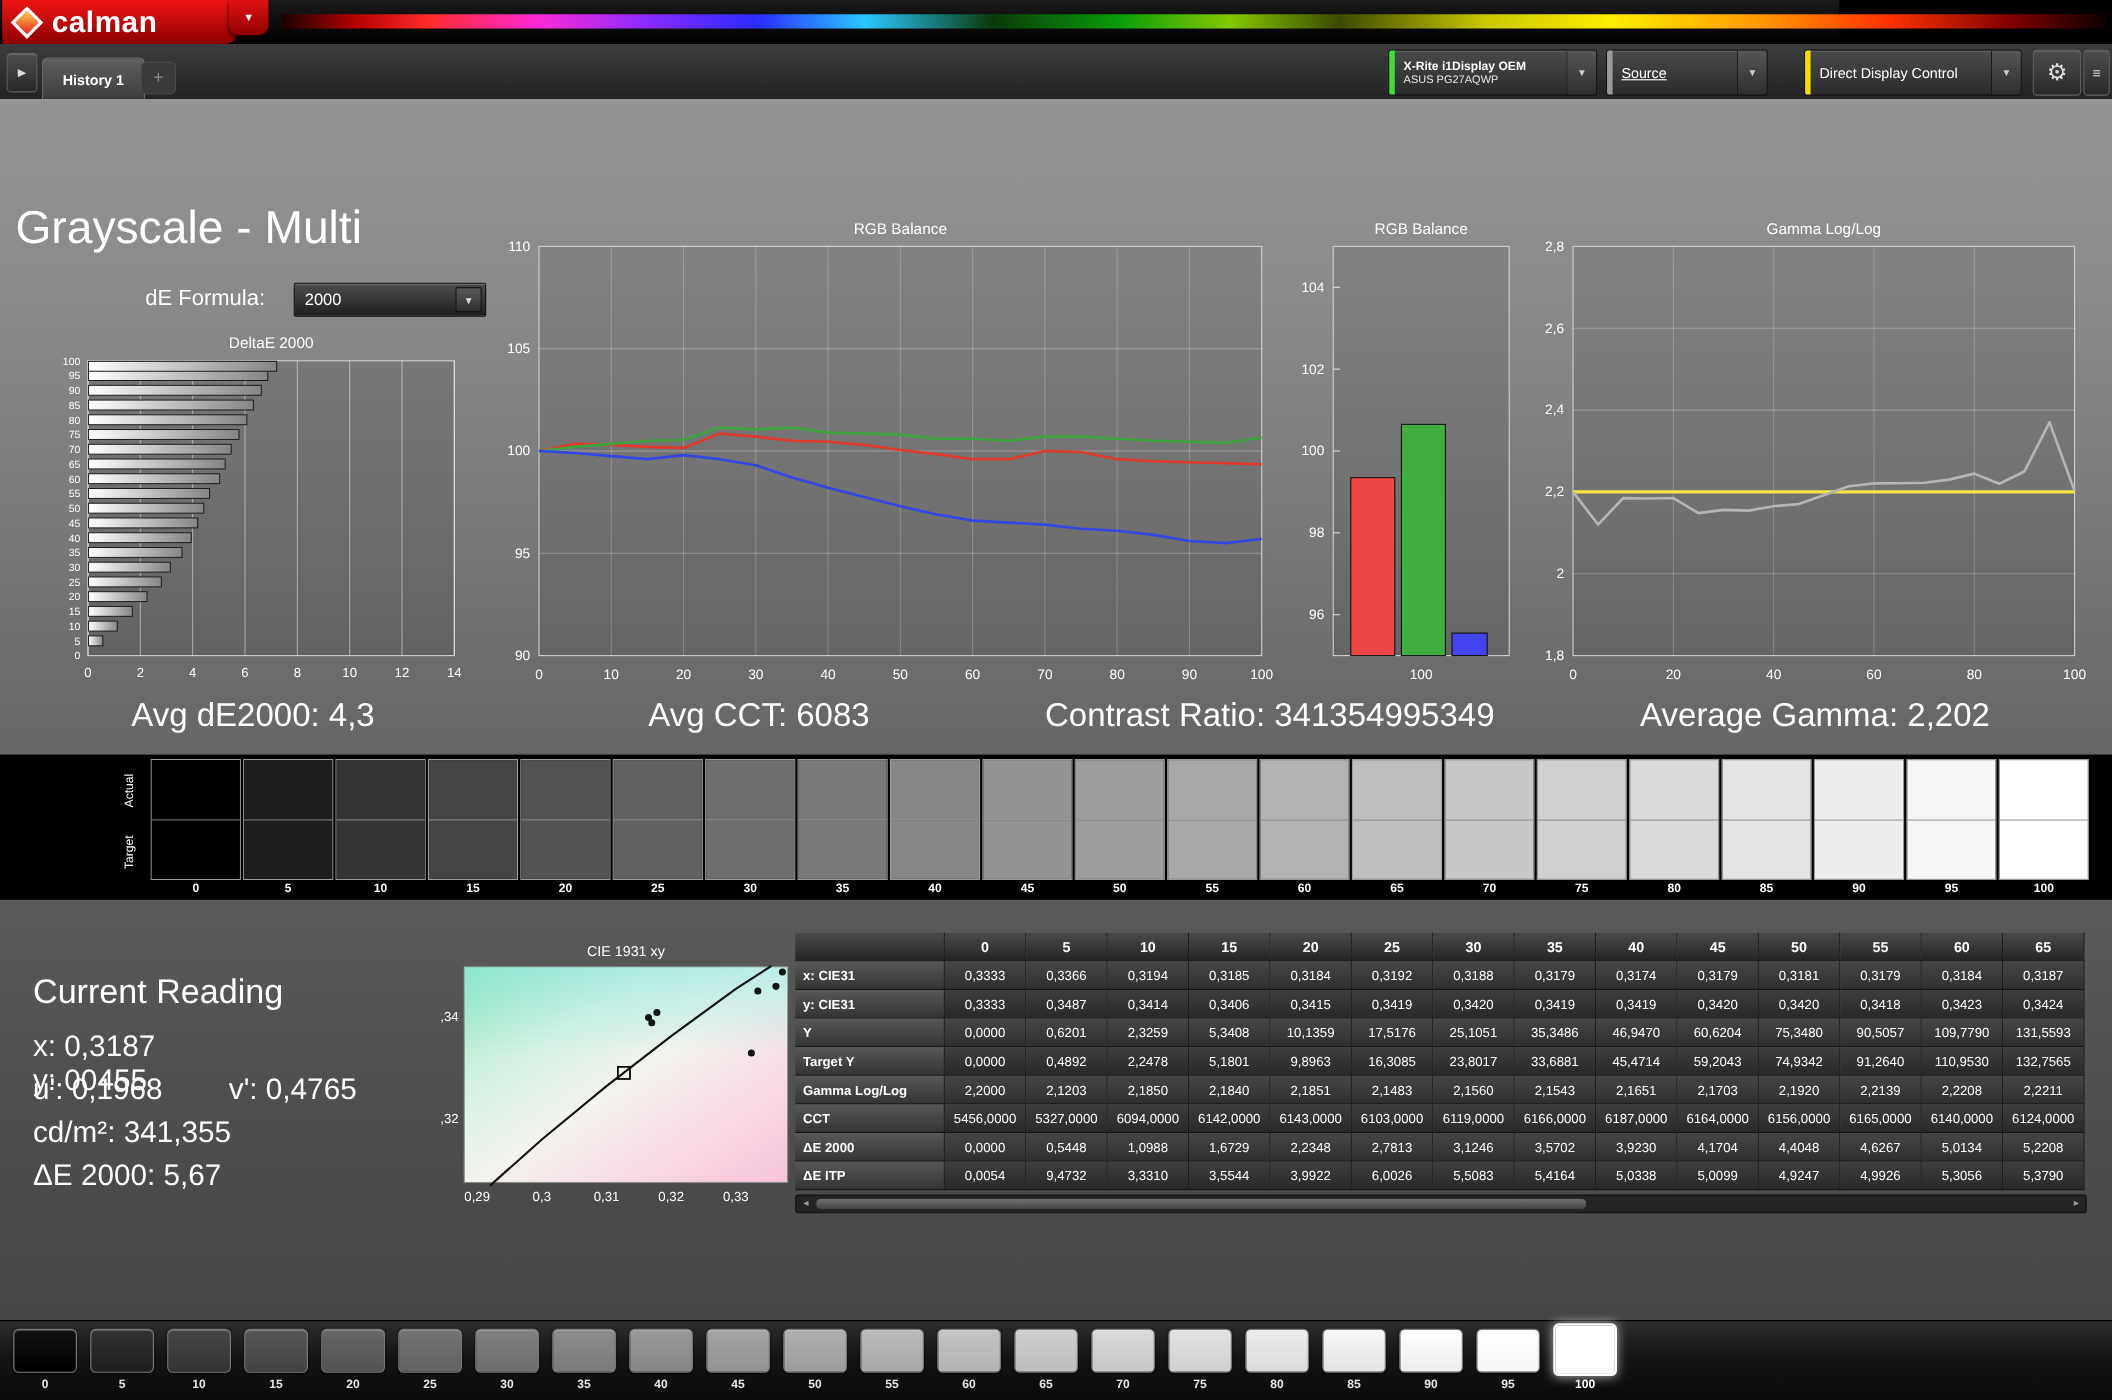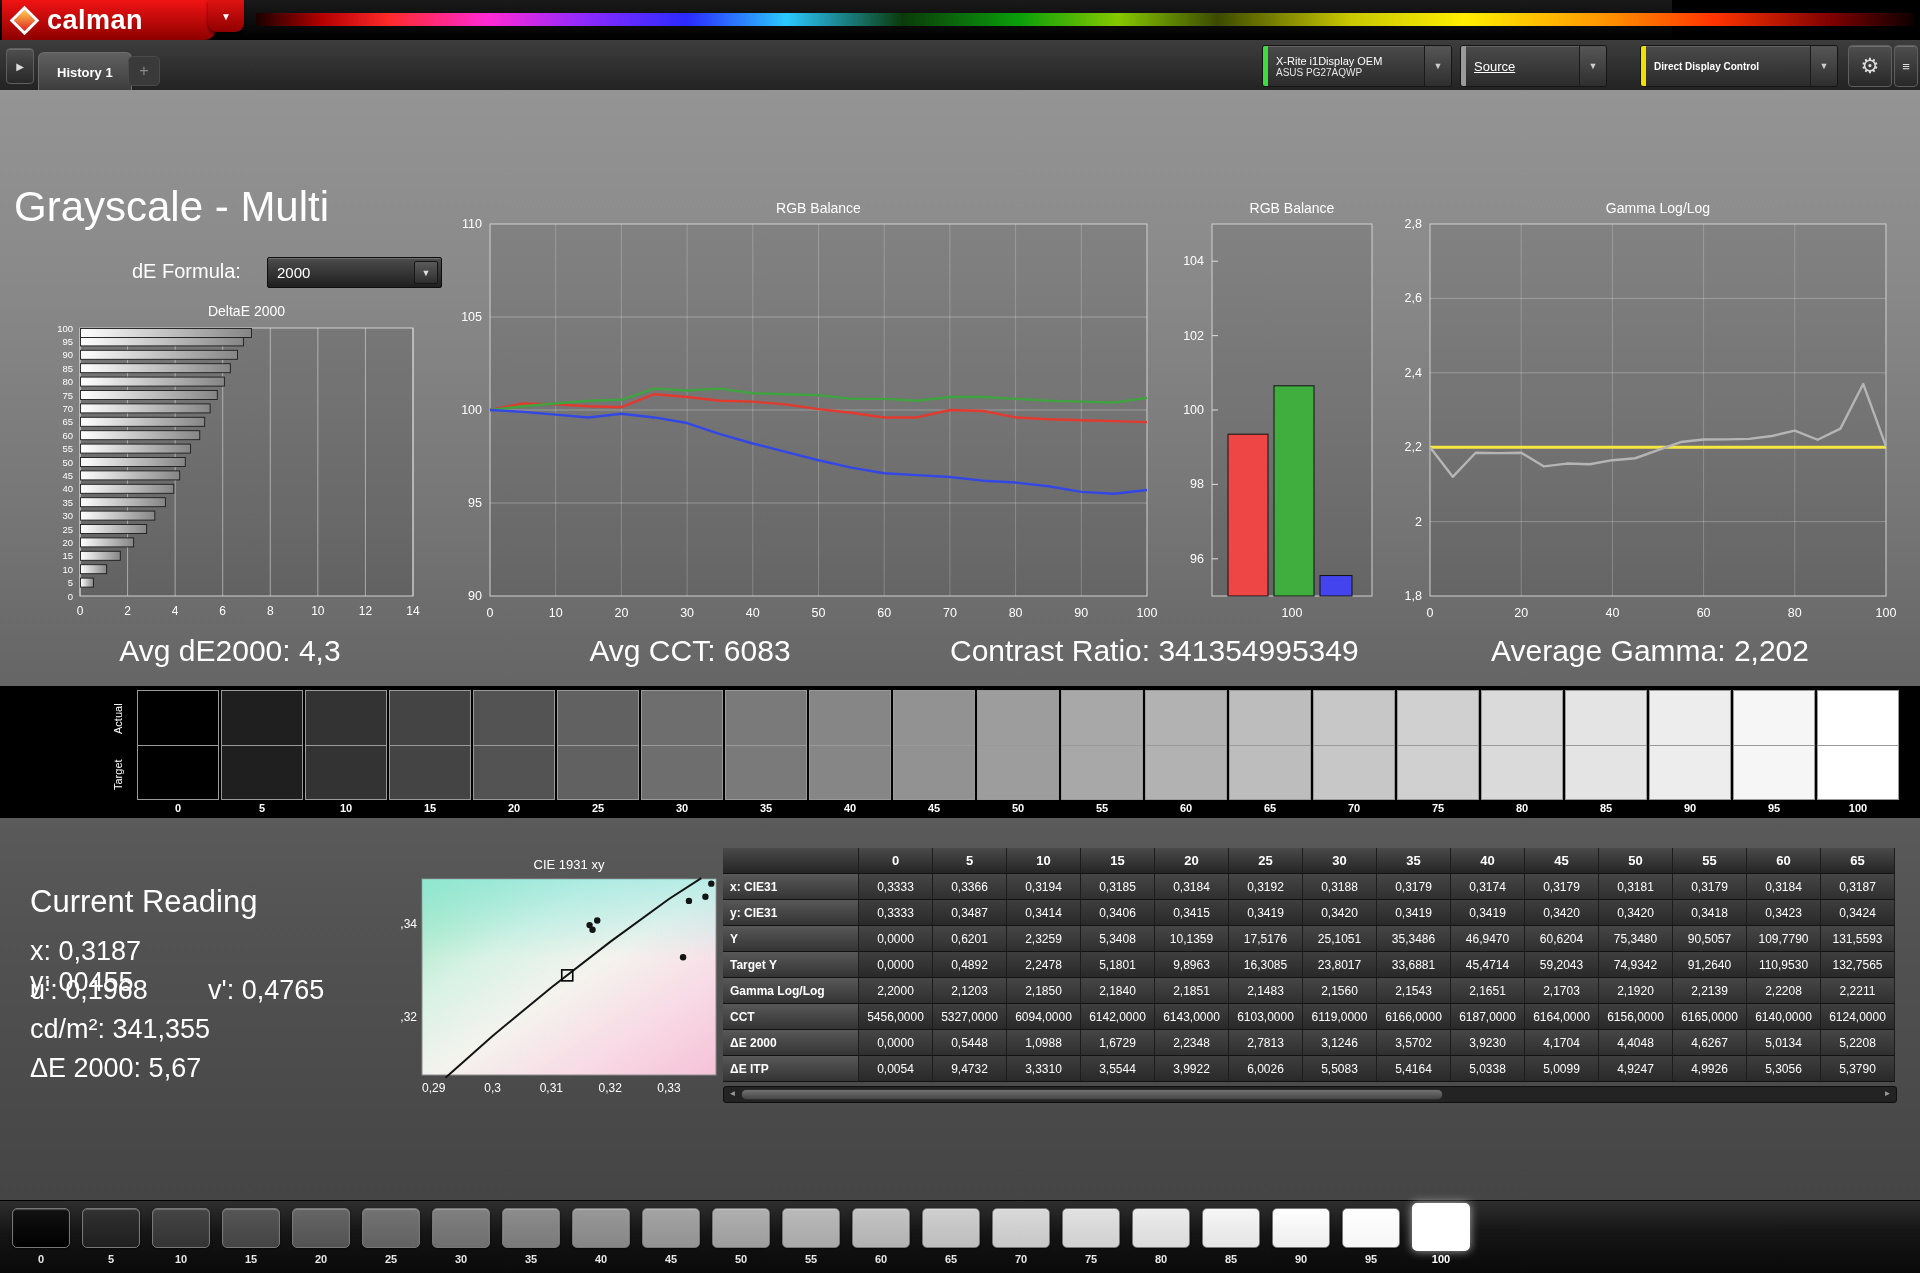--- a/index.html
+++ b/index.html
@@ -18,26 +18,26 @@
   #toolbar{position:absolute;top:40px;left:0;width:1920px;height:50px;background:linear-gradient(180deg,#3d3d3d,#232323);border-bottom:1px solid #0a0a0a;}
   .tbtn{position:absolute;background:linear-gradient(180deg,#4e4e4e,#282828);border:1px solid #5f5f5f;border-radius:4px;color:#ddd;display:flex;align-items:center;justify-content:center;box-shadow:inset 0 1px 0 rgba(255,255,255,.18);}
   #hist-toggle{left:6px;top:8px;width:26px;height:34px;font-size:10px;}
   #tab-history{position:absolute;left:38px;top:12px;height:38px;padding:0 18px;background:linear-gradient(180deg,#606060,#3c3c3c);border:1px solid #6e6e6e;border-bottom:none;border-radius:6px 6px 0 0;color:#fff;font-size:13px;font-weight:bold;display:flex;align-items:center;}
   #tab-add{position:absolute;left:128px;top:16px;width:30px;height:28px;background:#3a3a3a;border:1px solid #4a4a4a;border-radius:5px;color:#8a8a8a;font-size:16px;display:flex;align-items:center;justify-content:center;}
   .dd{position:absolute;top:5px;height:40px;background:linear-gradient(180deg,#4a4a4a,#2b2b2b);border:1px solid #151515;border-radius:3px;display:flex;align-items:stretch;box-shadow:inset 0 1px 0 rgba(255,255,255,.15);}
   .dd .stripe{width:5px;border-radius:2px 0 0 2px;}
   .dd .ddtext{flex:1;display:flex;flex-direction:column;justify-content:center;padding:0 8px;color:#fff;overflow:hidden;white-space:nowrap;}
   .dd .arrow{width:26px;border-left:1px solid #1a1a1a;display:flex;align-items:center;justify-content:center;color:#ccc;font-size:9px;background:linear-gradient(180deg,#565656,#2e2e2e);border-radius:0 3px 3px 0;}
   #dd-meter{left:1262px;width:188px;}
-  #dd-meter .l1{font-size:11px;font-weight:normal;}
+  #dd-meter .l1{font-size:11px;font-weight:bold;}
   #dd-meter .l2{font-size:10px;color:#e6e6e6;}
   #dd-source{left:1460px;width:145px;}
   #dd-source .l1{font-size:13px;text-decoration:underline;}
   #dd-ddc{left:1640px;width:196px;}
-  #dd-ddc .l1{font-size:10px;font-weight:bold;}
+  #dd-ddc .l1{font-size:13px;font-weight:normal;}
   #gear-btn{left:1848px;top:5px;width:42px;height:40px;font-size:21px;}
   #panel-btn{left:1894px;top:5px;width:22px;height:40px;font-size:13px;}
 
   
   #main-bg{position:absolute;top:90px;left:0;width:1920px;height:1110px;
     background:linear-gradient(180deg,#949494 0%,#8a8a8a 16%,#787878 36%,#696969 50%,#5d5d5d 62%,#515151 78%,#454545 100%);}
 
   #page-title{position:absolute;left:14px;top:183px;font-size:42px;color:#fff;}
   #de-label{position:absolute;left:132px;top:260px;font-size:20px;color:#fff;}
   #de-select{position:absolute;left:267px;top:257px;width:164px;height:29px;background:linear-gradient(180deg,#4c4c4c,#1f1f1f);border:1px solid #0e0e0e;border-radius:2px;color:#fff;font-size:15px;display:flex;align-items:center;padding-left:9px;box-shadow:inset 0 1px 0 rgba(255,255,255,.2);}

